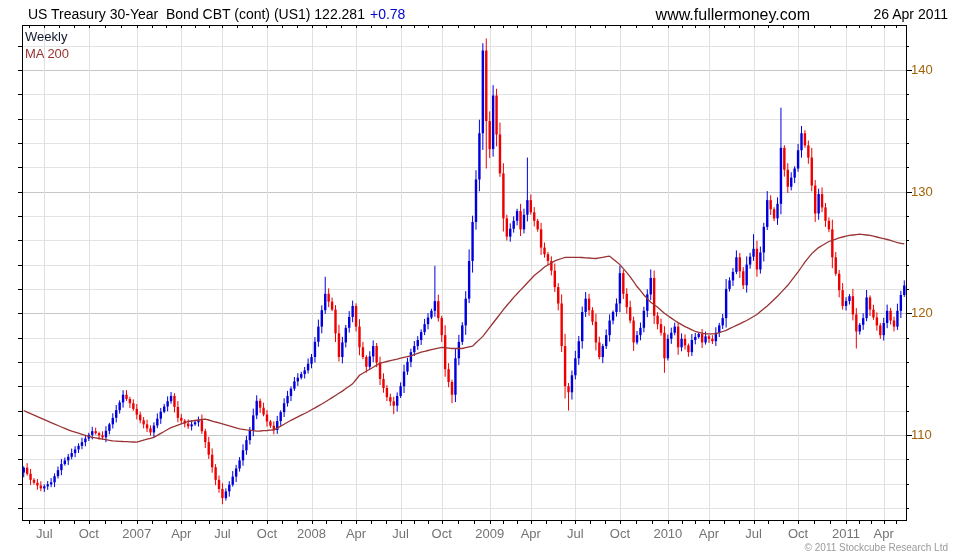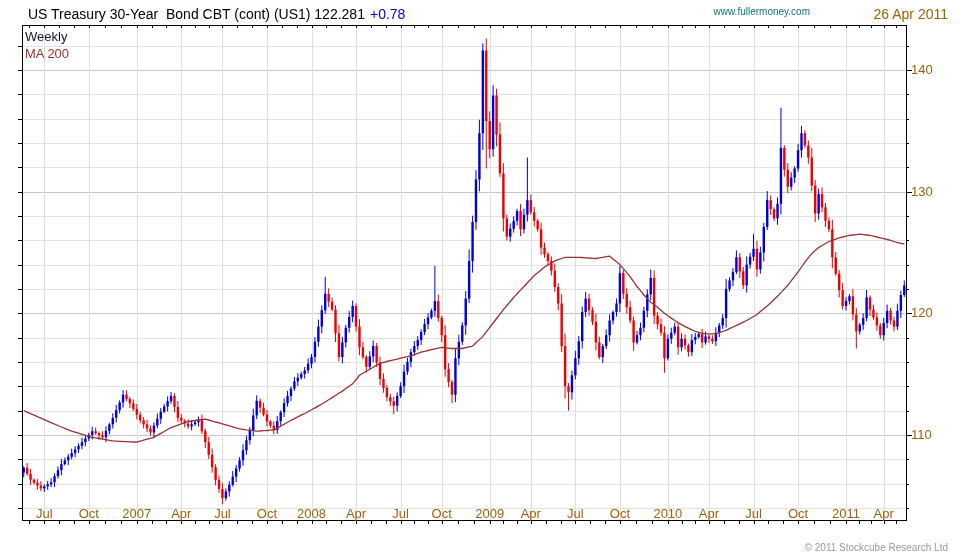--- a/index.html
+++ b/index.html
@@ -1,26 +1,26 @@
 <!DOCTYPE html>
 <html><head>
 <meta charset="utf-8">
 <style>
   html,body{margin:0;padding:0;width:960px;height:560px;background:#fff;overflow:hidden;
     font-family:"Liberation Sans","DejaVu Sans",sans-serif;-webkit-font-smoothing:none;}
   .abs{position:absolute;text-align:center;}
   #title{left:28px;top:6px;font-size:14px;color:#000;white-space:pre;}
   #title .chg{color:#0000cc;margin-left:5px;}
-  #site{top:6px;right:150px;font-size:10px;color:#0f766e;}
-  #date{top:6px;right:12px;font-size:14px;color:#a16207;}
+  #site{top:6px;right:150px;font-size:16px;color:#000000;}
+  #date{top:6px;right:12px;font-size:14px;color:#000000;}
   #legend-weekly{left:25px;top:29px;font-size:13px;color:#0000cc;}
   #legend-ma{left:25px;top:46px;font-size:13px;color:#993333;}
   #copyright{right:12px;top:542px;font-size:10px;color:#9a9a9a;}
   .ylab{position:absolute;left:911px;font-size:13px;color:#a16207;width:44px;text-align:left;}
-  .xlab{position:absolute;top:506px;font-size:13px;color:#a16207;transform:translateX(-50%);white-space:nowrap;}
+  .xlab{position:absolute;top:526px;font-size:13px;color:#737373;transform:translateX(-50%);white-space:nowrap;}
   #chart-svg{position:absolute;left:0;top:0;}
 </style>
 </head>
 <body>
 
 <div class="abs" id="title"><span>US Treasury 30-Year  Bond CBT (cont) (US1) 122.281</span><span class="chg">+0.78</span></div>
 <div class="abs" id="site">www.fullermoney.com</div>
 <div class="abs" id="date">26 Apr 2011</div>
 
 <div class="abs" id="legend-weekly" style="color: #0f172a;">Weekly</div>

